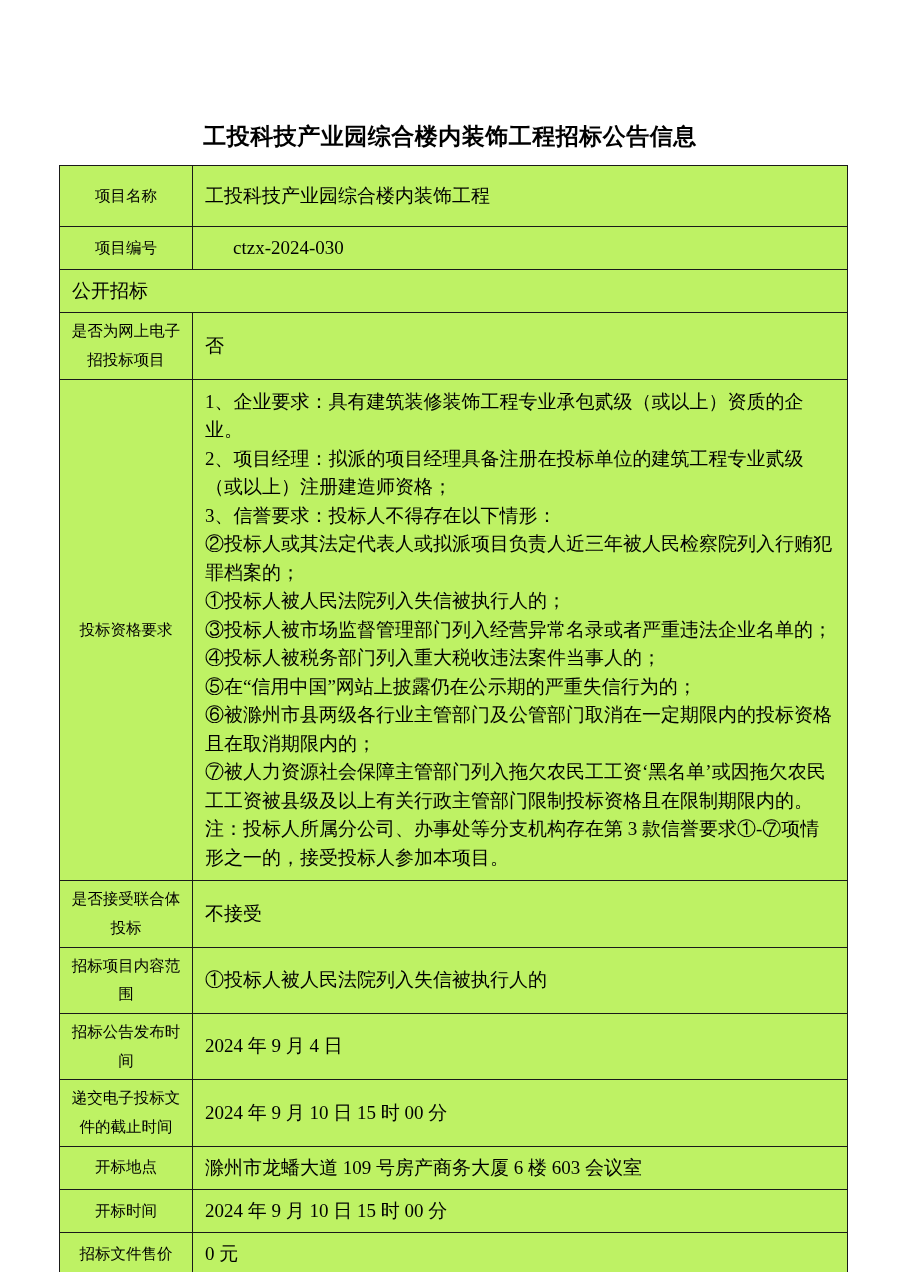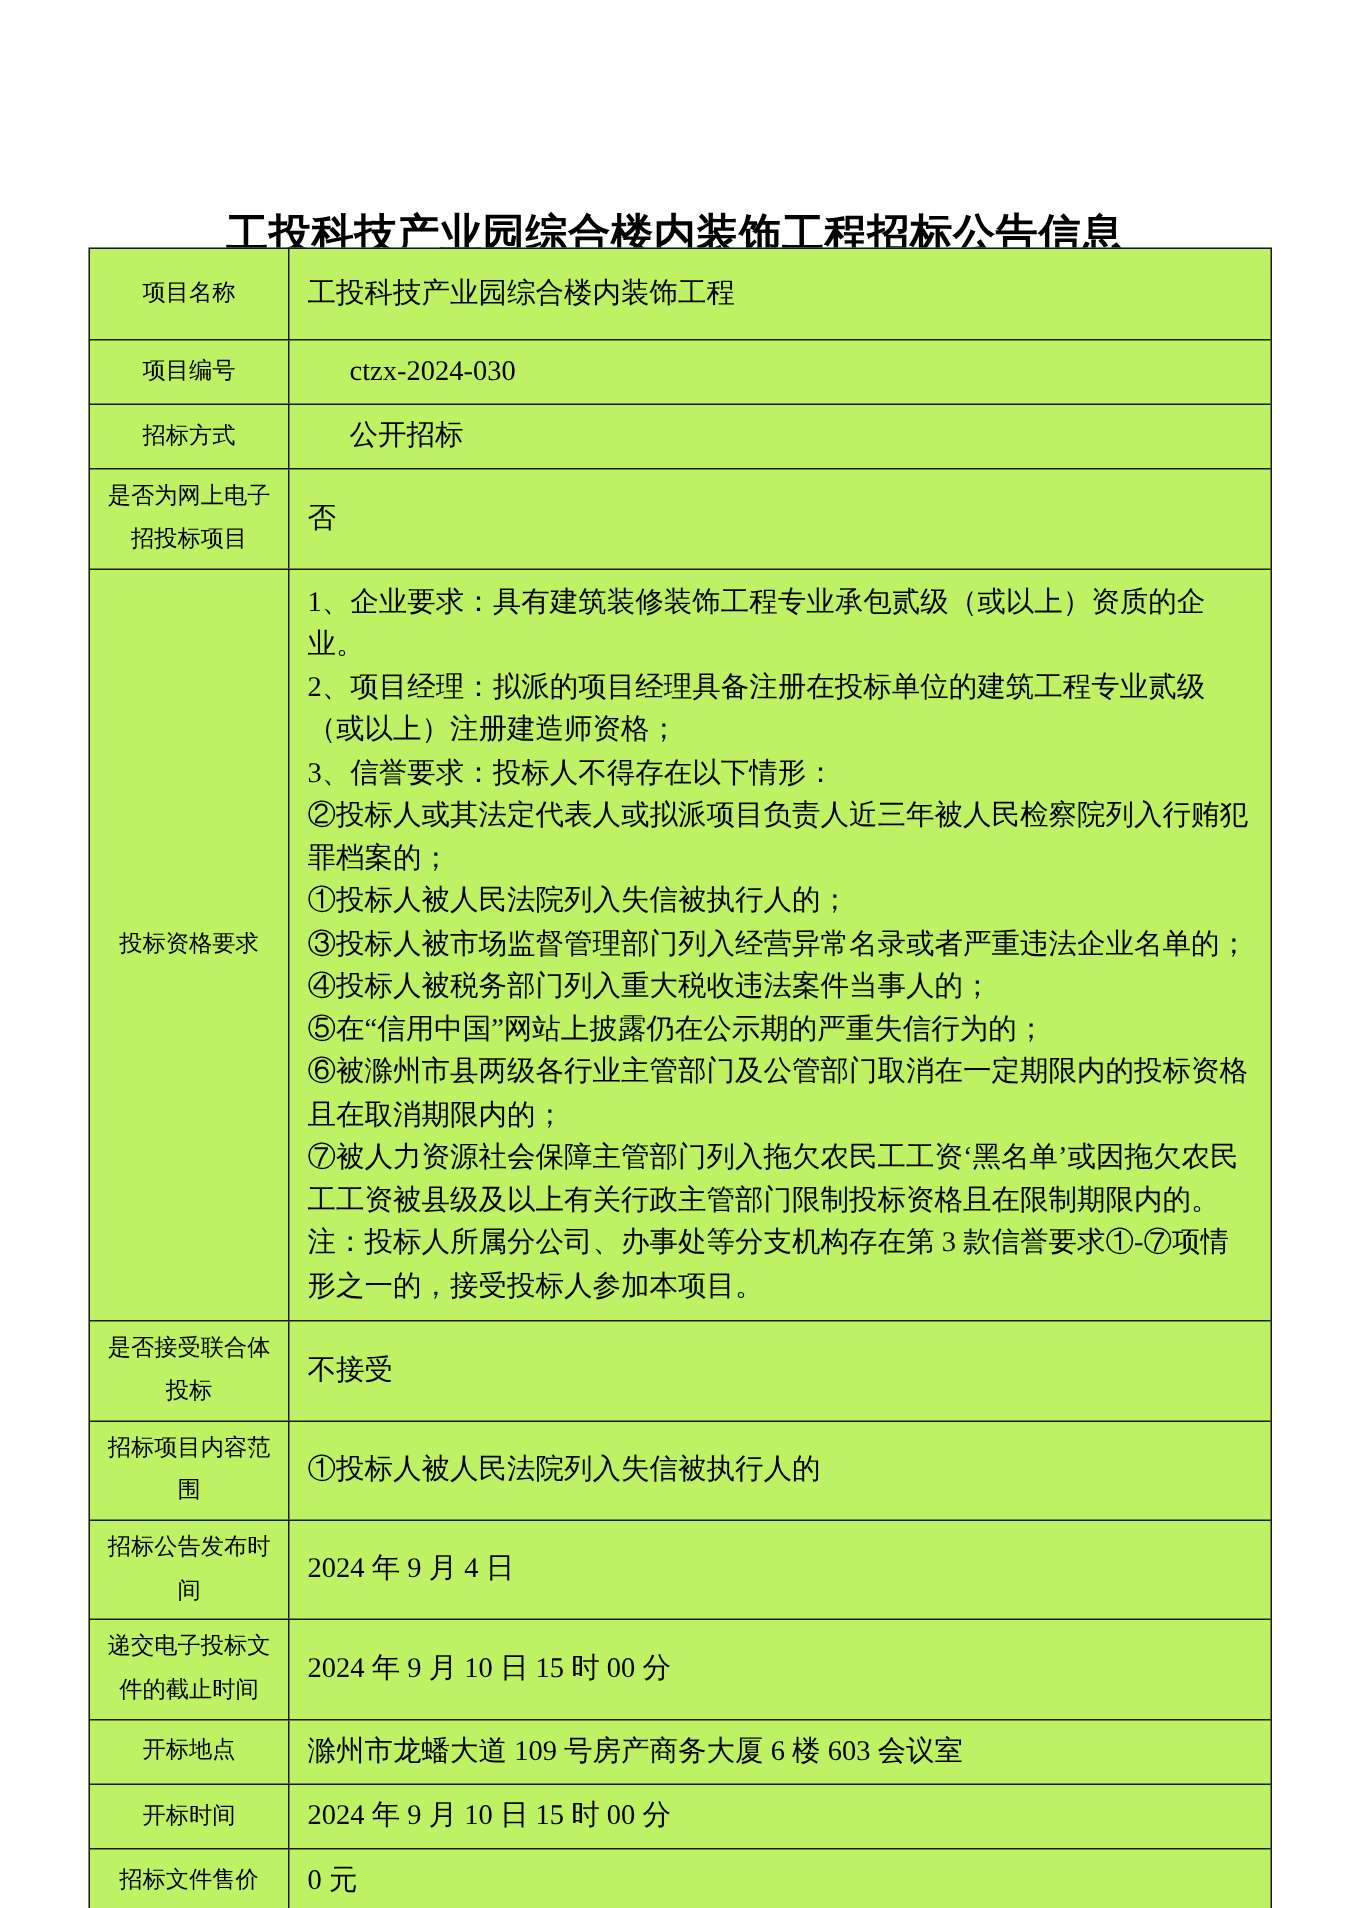--- a/index.html
+++ b/index.html
@@ -14,24 +14,23 @@
     height: 1272px;
     background: #ffffff;
     overflow: hidden;
   }
   .doc-title {
     position: absolute;
     top: 121px;
     left: 0;
     width: 100%;
     text-align: center;
-    font-size: 28px;
+    font-size: 23px;
     font-weight: bold;
     letter-spacing: 0.5px;
-    margin-top: 16px;
   }
   .doc-table {
     position: absolute;
     top: 165px;
     left: 59px;
     width: 789px;
     border: 1px solid #1a1a1a;
     background: #bef264;
   }
   .doc-table::after {
@@ -105,21 +104,20 @@
       <div class="cell-label">项目名称</div>
       <div class="cell-value">工投科技产业园综合楼内装饰工程</div>
     </div>
 
     <div class="row h32">
       <div class="cell-label">项目编号</div>
       <div class="cell-value">ctzx-2024-030</div>
     </div>
 
     <div class="row h32">
-      <div class="cell-label">招标方式</div>
       <div class="cell-value">公开招标</div>
     </div>
 
     <div class="row h55">
       <div class="cell-label">是否为网上电子招投标项目</div>
       <div class="cell-value">否</div>
     </div>
 
     <div class="row h430 qual">
       <div class="cell-label">投标资格要求</div>

